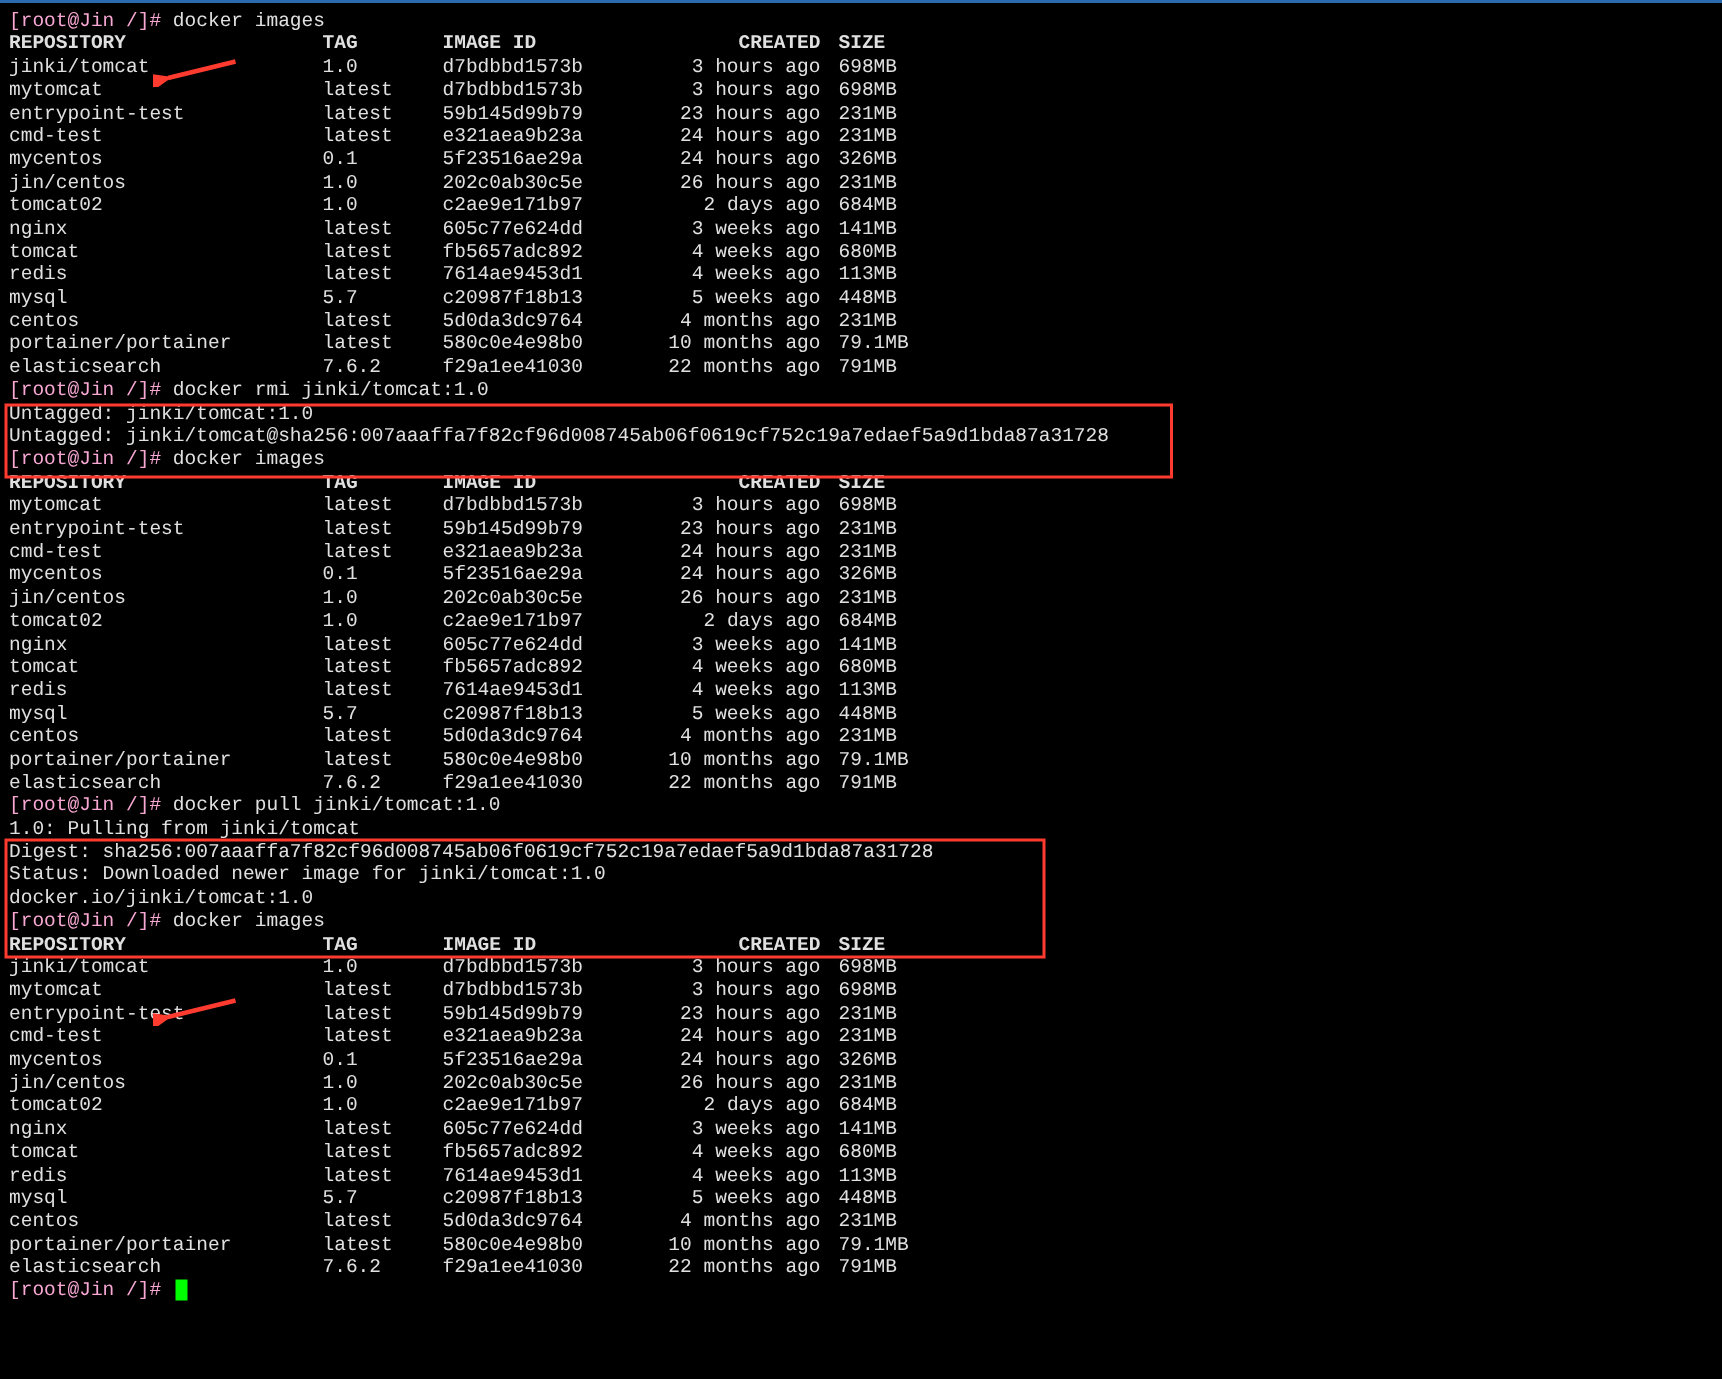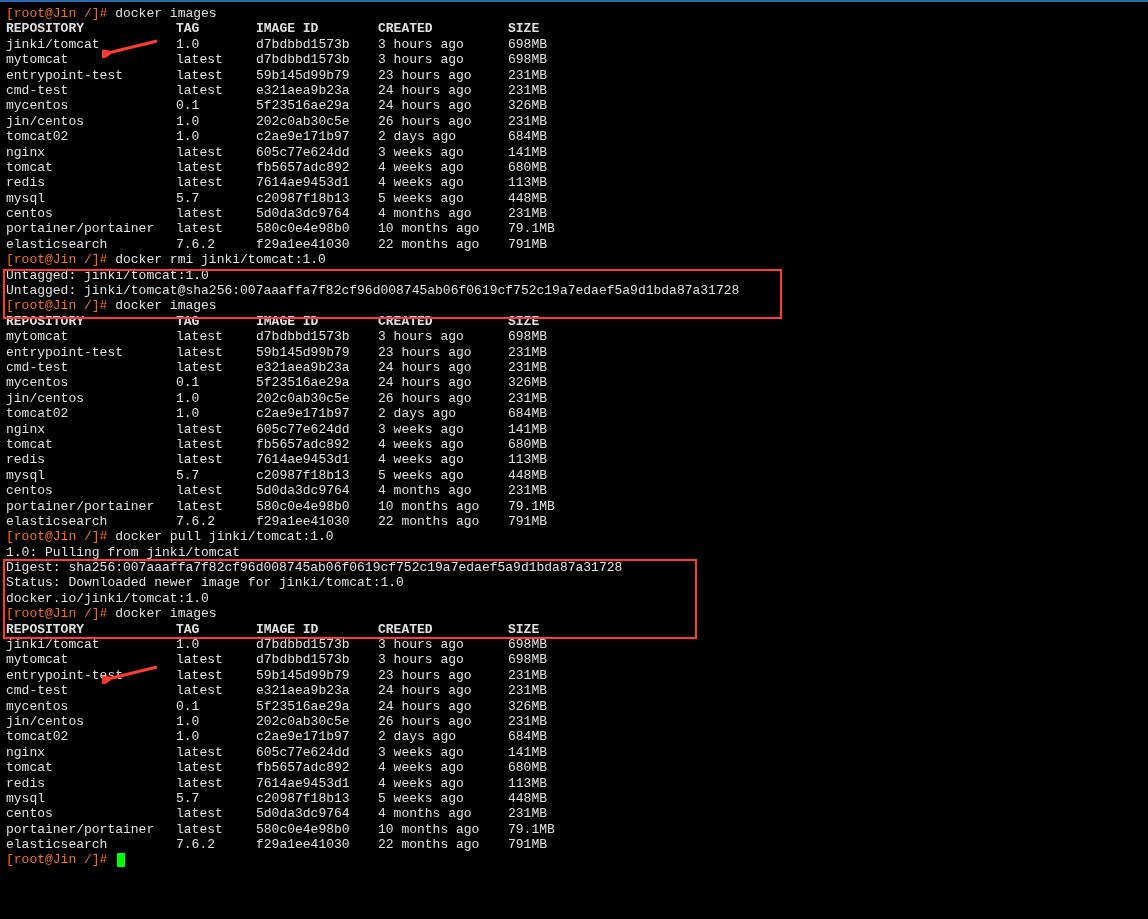--- a/index.html
+++ b/index.html
@@ -14,28 +14,28 @@
   }
   .terminal {
     font-family: "Consolas", "Courier New", monospace;
     font-size: 13px;
     line-height: 15.4px;
     color: #e0e0e0;
     white-space: pre;
     padding: 4px 6px;
     position: relative;
   }
-  .prompt-host { color: #f97316; }
+  .prompt-host { color: #f9a8d4; }
   .row { height: 15.4px; }
   .hdr { font-weight: bold; }
   .col-repo { display:inline-block; width: 170px; }
-  .col-tag  { display:inline-block; width: 80px; }
+  .col-tag  { display:inline-block; width: 80px; margin-left: 39px; }
   .col-id   { display:inline-block; width: 122px; }
-  .col-created { display:inline-block; width: 130px; }
-  .col-size { display:inline-block; }
+  .col-created { display:inline-block; width: 130px; text-align: right; }
+  .col-size { display:inline-block;margin-left:12px; }
   .redbox {
     position: absolute;
     border: 2px solid #ff3b30;
     background: transparent;
     pointer-events: none;
     box-sizing: border-box;
   }
   .arrow {
     position: absolute;
     pointer-events: none;

